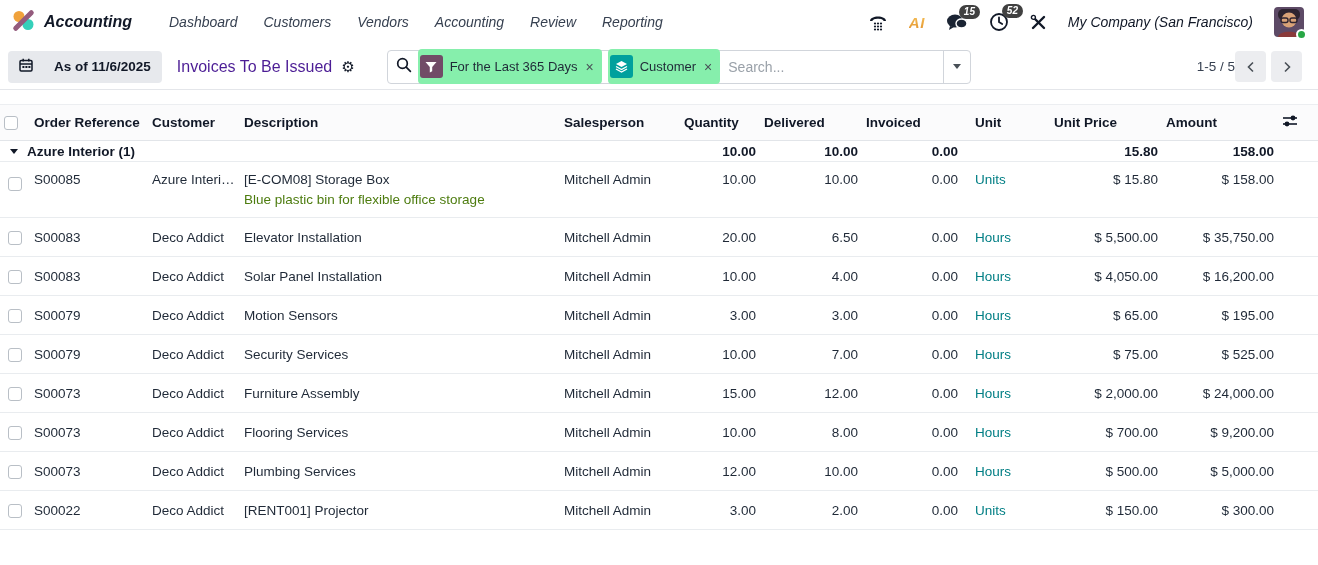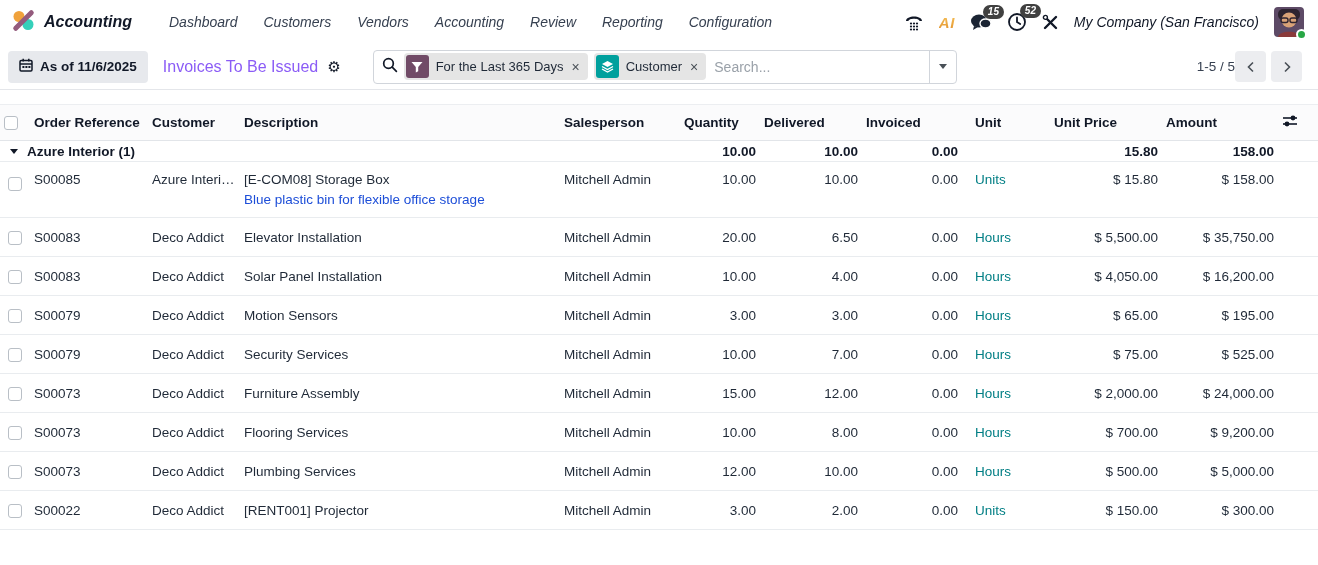--- a/index.html
+++ b/index.html
@@ -7,43 +7,43 @@
   body {
     width:1318px; height:565px; overflow:hidden; background:#fff;
     font-family:"Liberation Sans", sans-serif; color:#1f2937; font-size:14px;
   }
   
   .navbar { height:44px; display:flex; align-items:center; padding:0 14px 0 12px; background:#fff;font-style:italic; }
   .brand { display:flex; align-items:center; gap:9px; }
   .brand-name { font-size:16px; font-weight:700; color:#111827; }
   .menu { display:flex; margin-left:24px; }
   .menu-item { padding:6px 13px; font-size:14px; color:#374151; cursor:pointer; border-radius:4px; white-space:nowrap; }
-  .systray { margin-left:auto; display:flex; align-items:center; gap:15px; }
+  .systray { margin-left:auto; display:flex; align-items:center; gap:21px; }
   .tray-icon { position:relative; display:flex; align-items:center; cursor:pointer; }
   .badge { position:absolute; top:-8px; left:13px; background:#404040; color:#fff; font-size:10px;
            font-weight:700; padding:2px 5px; border-radius:9px; line-height:1; }
   .ai-glyph { font-weight:800; font-size:15px; letter-spacing:.5px;
               background:linear-gradient(180deg,#f7c258,#e2932f); -webkit-background-clip:text;
               background-clip:text; color:transparent; }
   .company-name { font-size:14px; color:#111827; }
   .avatar { width:30px; height:30px; border-radius:4px; position:relative; overflow:visible; }
   .avatar svg { border-radius:4px; display:block; }
   .status-dot { position:absolute; right:-3px; bottom:-3px; width:11px; height:11px; border-radius:50%;
                 background:#28a745; border:2px solid #fff; }
   
   .cp { height:46px; display:flex; align-items:center; padding:0 16px 0 8px; border-bottom:1px solid #e4e6ea; }
   .date-btn { background:#e7e9ed; border:none; border-radius:4px; height:32px; display:flex; align-items:center;
-              gap:7px; padding:0 11px; font-weight:700; font-size:13.5px; color:#111827; cursor:pointer;
+              gap:21px; padding:0 11px; font-weight:700; font-size:13.5px; color:#111827; cursor:pointer;
               font-family:inherit; }
-  .view-title { font-size:16px; color:#8b5cf6; margin-left:15px; white-space:nowrap; }
+  .view-title { font-size:16px; color:#4c1d95; margin-left:15px; white-space:nowrap; }
   .gear-btn { margin-left:9px; font-size:15px; color:#111827; cursor:pointer; line-height:1; }
   .searchbar { margin-left:32px; width:584px; height:34px; border:1px solid #d1d5db; border-radius:4px;
                display:flex; align-items:center; background:#fff; padding-left:8px; }
-  .facet { background:#e5e5e5; border-radius:4px; display:flex; align-items:center; gap:7px;
-           padding:2px 7px 2px 2px; margin-left:6px; height:27px; white-space:nowrap; }
+  .facet { background:#86efac; border-radius:4px; display:flex; align-items:center; gap:7px;
+           padding:2px 7px 2px 2px; margin-left:6px; height:35px; white-space:nowrap; }
   .facet-icon { width:23px; height:23px; border-radius:3px; display:flex; align-items:center; justify-content:center; }
   .facet-label { font-size:13px; color:#1f2937; }
   .facet-close { color:#495057; font-size:14px; cursor:pointer; padding:0 1px; line-height:1; }
   .search-input { flex:1; border:none; outline:none; font-size:14px; padding:0 8px; color:#1f2937;
                   font-family:inherit; background:transparent; min-width:40px; }
   .search-input::placeholder { color:#9aa1a9; }
   .dd-toggle { width:27px; align-self:stretch; border-left:1px solid #d1d5db; display:flex; align-items:center;
                justify-content:center; cursor:pointer; }
   .caret-down { width:0; height:0; border-left:4px solid transparent; border-right:4px solid transparent;
                 border-top:5px solid #495057; }
@@ -62,21 +62,21 @@
   .lv tr.row td { height:39px; }
   .lv tr.row-tall td { height:56px; vertical-align:top; padding-top:8px; line-height:20px; }
   .lv tr.grp td { height:21px; font-weight:700; color:#111827; }
   .num { text-align:right; }
   .unit-link { color:#017e84; cursor:pointer; }
   .cb { display:inline-block; width:14px; height:14px; border:1px solid #b9bfc6; border-radius:3px;
         background:#fff; vertical-align:middle; cursor:pointer; }
   .grp-cell { display:flex; align-items:center; gap:9px; padding-left:6px; cursor:pointer; }
   .tri-down { width:0; height:0; border-left:4px solid transparent; border-right:4px solid transparent;
               border-top:5px solid #111827; }
-  .desc2 { color:#1d4ed8; }
+  .desc2 { color:#4d7c0f; }
   .c { text-align:center; }
 </style>
 </head>
 <body>
 
 <header class="navbar">
   <div class="brand">
     <span>
       <svg width="23" height="23" viewBox="0 0 23 23">
         <circle cx="7" cy="7.5" r="5.5" fill="#f0a23c"></circle>
@@ -86,21 +86,20 @@
     </span>
     <span class="brand-name">Accounting</span>
   </div>
   <nav class="menu">
     <span class="menu-item">Dashboard</span>
     <span class="menu-item">Customers</span>
     <span class="menu-item">Vendors</span>
     <span class="menu-item">Accounting</span>
     <span class="menu-item">Review</span>
     <span class="menu-item">Reporting</span>
-    <span class="menu-item">Configuration</span>
   </nav>
   <div class="systray">
     <span class="tray-icon">
       <svg width="20" height="18" viewBox="0 0 20 18">
         <path d="M2 8 C2 2, 18 2, 18 8 L15.5 8 C15.5 5, 4.5 5, 4.5 8 Z" fill="#111827"></path>
         <g fill="#111827">
           <circle cx="7" cy="10.5" r="1.1"></circle>
             <circle cx="10" cy="10.5" r="1.1"></circle>
             <circle cx="13" cy="10.5" r="1.1"></circle>
           <circle cx="7" cy="13.5" r="1.1"></circle>

